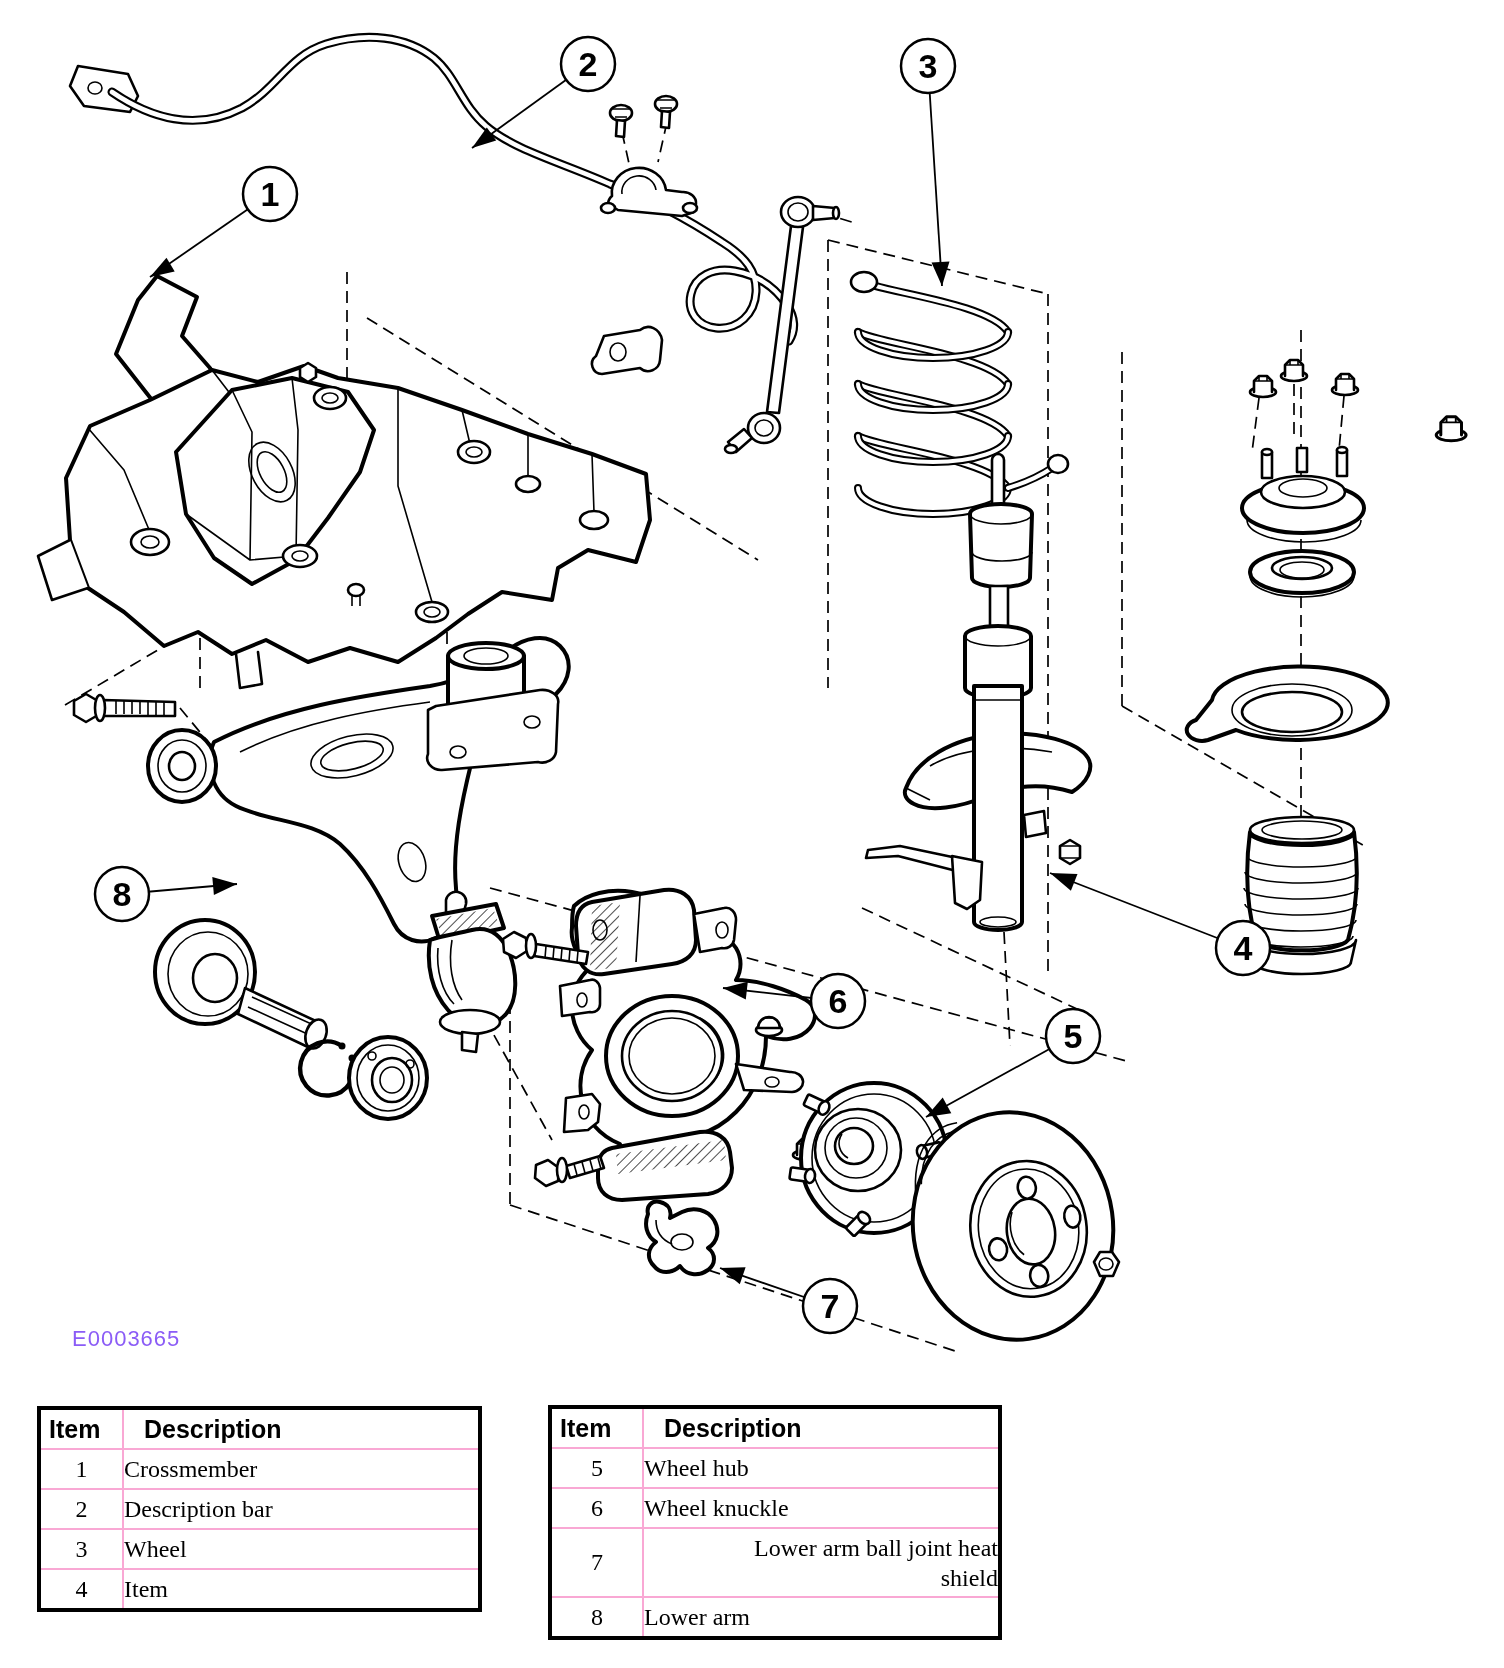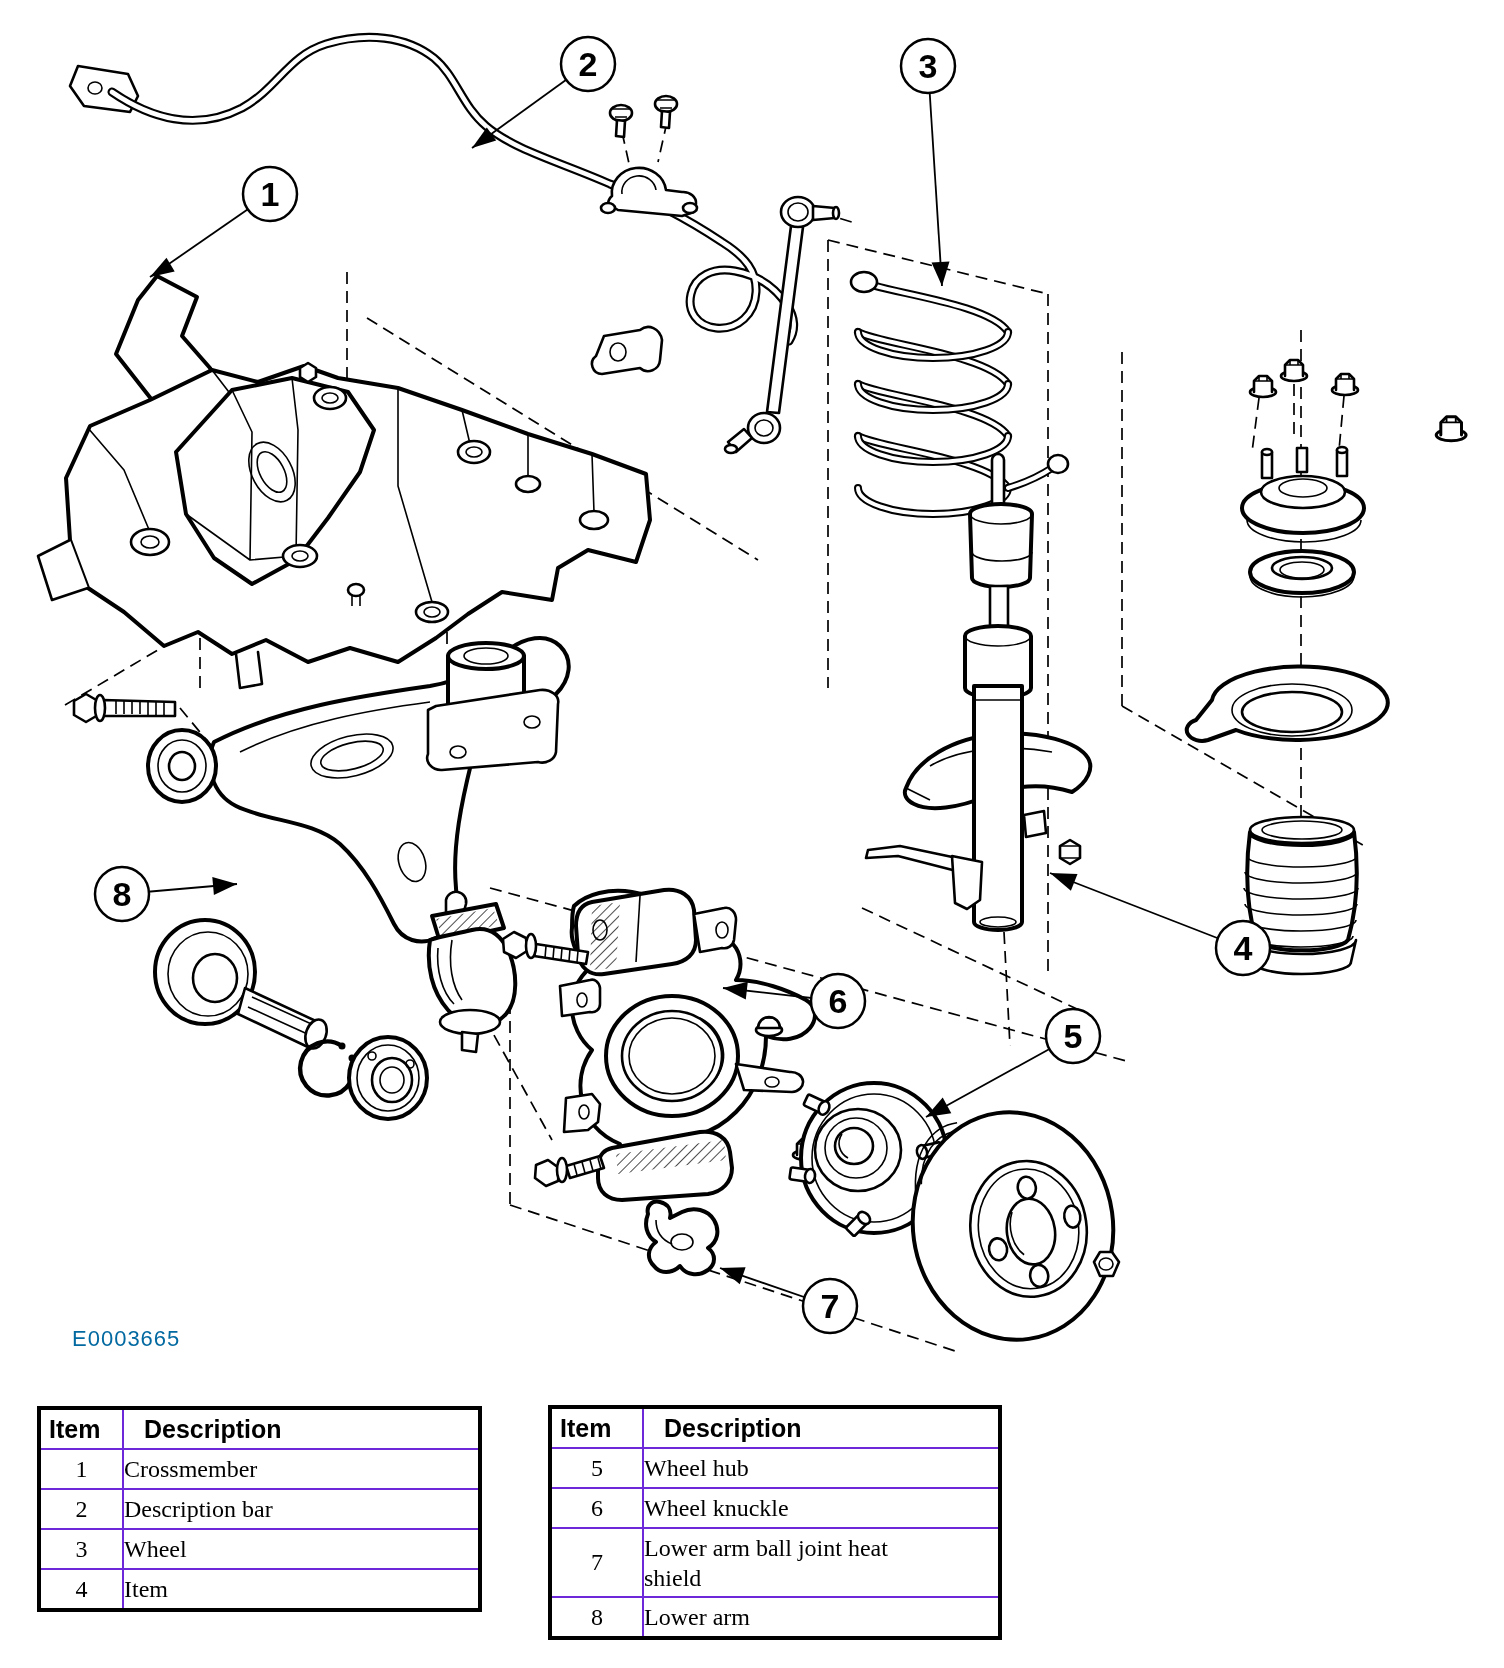--- a/index.html
+++ b/index.html
@@ -19,36 +19,36 @@
   .barw { fill:none; stroke:#fff; stroke-width:4.6; stroke-linecap:round; }
   .coil { fill:none; stroke:#000; stroke-width:8;   stroke-linecap:round; }
   .coilw{ fill:none; stroke:#fff; stroke-width:4;   stroke-linecap:round; }
   .snap { fill:none; stroke:#000; stroke-width:4.4; stroke-linecap:round; }
   .balloon { fill:#fff; stroke:#000; stroke-width:2.5; }
   .cnum { font:700 34px "Liberation Sans", sans-serif; fill:#000; }
   .htc  { fill:url(#hatch); stroke:none; }
 
   #figcode {
     position:absolute; left:72px; top:1326px; font:400 22px "Liberation Sans",sans-serif;
-    color:#0369a1; letter-spacing:1px;
+    color:#8b5cf6; letter-spacing:1px;
   }
   table.parts {
     position:absolute; border-collapse:collapse; table-layout:fixed;
     border:4px solid #000; background:#fff;
   }
   #tbl-left  { left:37px;  top:1406px; width:445px; }
   #tbl-right { left:548px; top:1405px; width:454px; }
-  table.parts td { border:2px solid #6d28d9; padding:0; vertical-align:middle;margin-top:12px; }
+  table.parts td { border:2px solid #f9a8d4; padding:0; vertical-align:middle;margin-top:12px; }
   table.parts td.h-item { font:700 25px "Liberation Sans",sans-serif; padding-left:8px; height:38px; }
   table.parts td.h-desc { font:700 25px "Liberation Sans",sans-serif; padding-left:20px; }
   table.parts td.c-item { font:400 24px "Liberation Serif",serif; text-align:center; height:38px; }
   table.parts td.c-desc { font:400 24px "Liberation Serif",serif; padding-left:0; line-height:1.25; }
   #tbl-left  td:first-child { width:73px; }
   #tbl-right td:first-child { width:82px; }
-  tr.tall td { height:67px; }
+  tr.tall td { height:67px;text-align:right; }
   .wrapnarrow { display:inline-block; max-width:300px; }
 </style>
 </head>
 <body>
 
 <div id="page">
 
 <svg id="diagram" width="1504" height="1668" viewBox="0 0 1504 1668" xmlns="http://www.w3.org/2000/svg">
 
   <defs>

